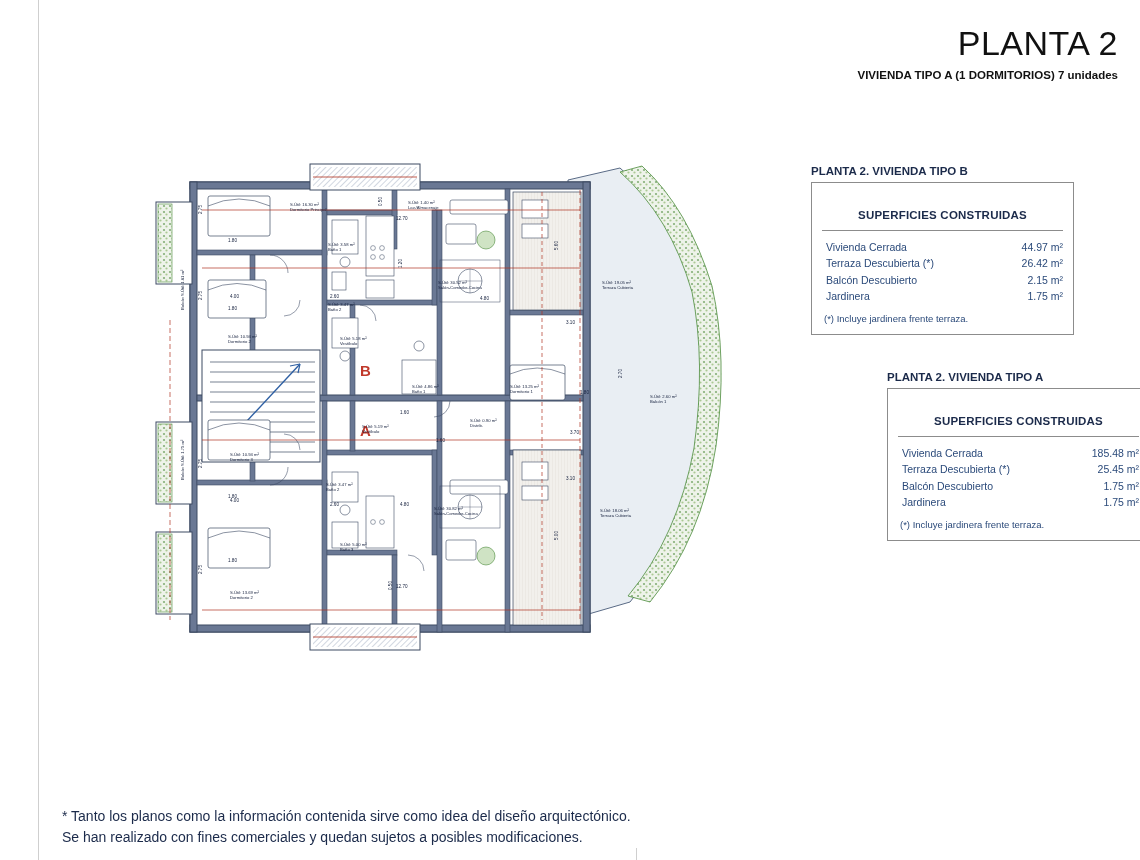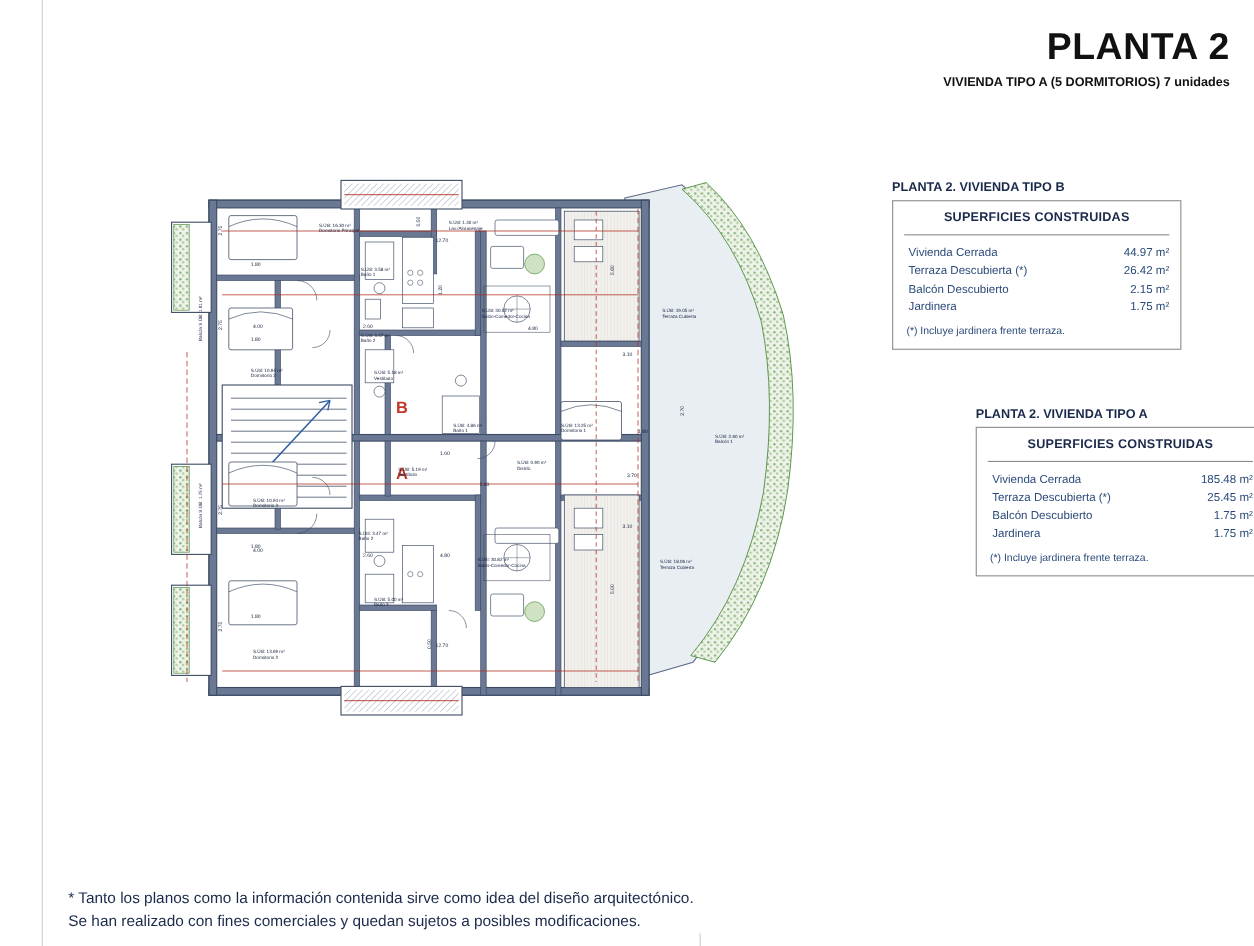--- a/index.html
+++ b/index.html
@@ -12,30 +12,30 @@
     overflow:hidden;
   }
   .page{position:absolute;inset:0;}
 
   
   .left-rule{position:absolute;left:38px;top:0;width:1px;height:860px;background:#cfcfcf;}
   .bottom-tick{position:absolute;left:636px;top:848px;width:1px;height:12px;background:#cfcfcf;}
 
   
   .title-block{position:absolute;right:22px;top:26px;text-align:right;}
-  .title-main{font-size:34px;font-weight:700;letter-spacing:.5px;color:#111;line-height:1;}
+  .title-main{font-size:34px;font-weight:400;letter-spacing:.5px;color:#111;line-height:1;}
   .title-sub{font-size:11.5px;font-weight:700;color:#111;margin-top:8px;line-height:1.35;}
 
   
   .legend{position:absolute;width:263px;}
   .legend.b{left:811px;top:165px;}
   .legend.a{left:839px;top:371px;padding-left:48px;}
   .legend-title{font-size:11.5px;font-weight:700;color:#1b2a4a;padding-bottom:5px;}
   .legend-box{border:1px solid #8c8c8c;padding:8px 10px 10px 10px;}
-  .legend-sub{font-size:11.5px;font-weight:700;color:#1b2a4a;text-align:center;margin:1px 0 9px 0;letter-spacing:.2px;}
+  .legend-sub{font-size:11.5px;font-weight:700;color:#1b2a4a;text-align:center;margin:18px 0 9px 0;letter-spacing:.2px;}
   .legend-hr{border:0;border-top:1px solid #8c8c8c;margin:0 0 8px 0;}
   .legend-row{display:flex;justify-content:space-between;font-size:10.5px;color:#2b4a7a;line-height:1.55;gap:30px;}
   .legend-row .lbl{padding-left:4px;}
   .legend-row .val{text-align:right;}
   .legend-note{font-size:9.5px;color:#2b4a7a;margin-top:9px;padding-left:2px;}
 
   
   .footer{position:absolute;left:62px;top:806px;font-size:14px;color:#1b2a4a;line-height:1.5;}
 
   
@@ -56,21 +56,21 @@
 <body>
 
 <div class="page">
 
   <div class="left-rule"></div>
   <div class="bottom-tick"></div>
 
   <div class="title-block">
     <div class="title-main">PLANTA 2</div>
     <div class="title-sub">
-      <div>VIVIENDA TIPO A (5 DORMITORIOS) 7 unidades</div>
+      <div>VIVIENDA TIPO A (1 DORMITORIOS) 7 unidades</div>
     </div>
   </div>
 
   <div class="legend b">
     <div class="legend-title">PLANTA 2. VIVIENDA TIPO B</div>
     <div class="legend-box">
       <div class="legend-sub">SUPERFICIES CONSTRUIDAS</div>
       <hr class="legend-hr">
       <div class="legend-row">
         <span class="lbl">Vivienda Cerrada</span>

